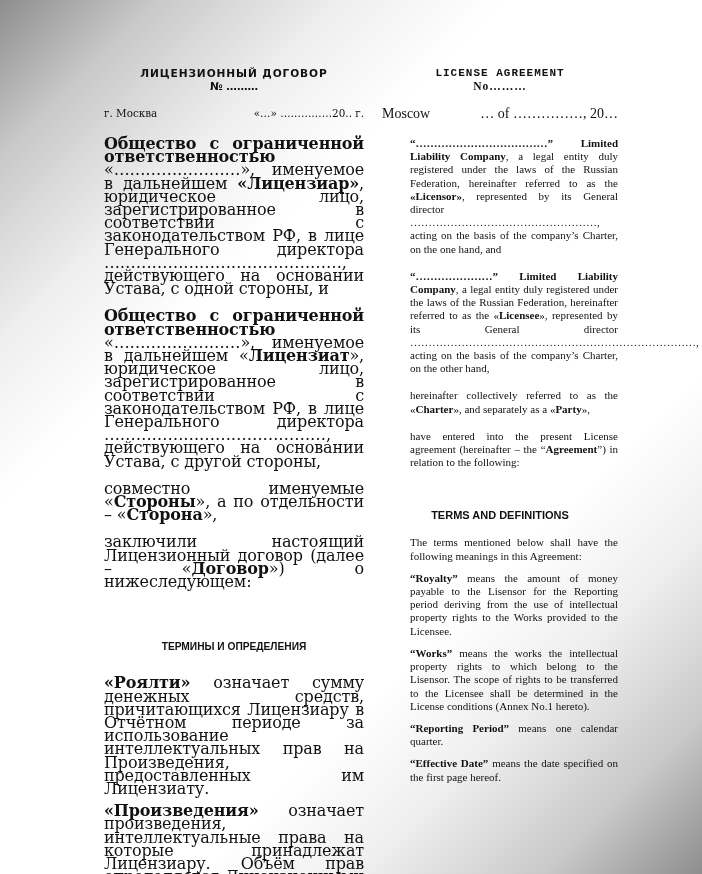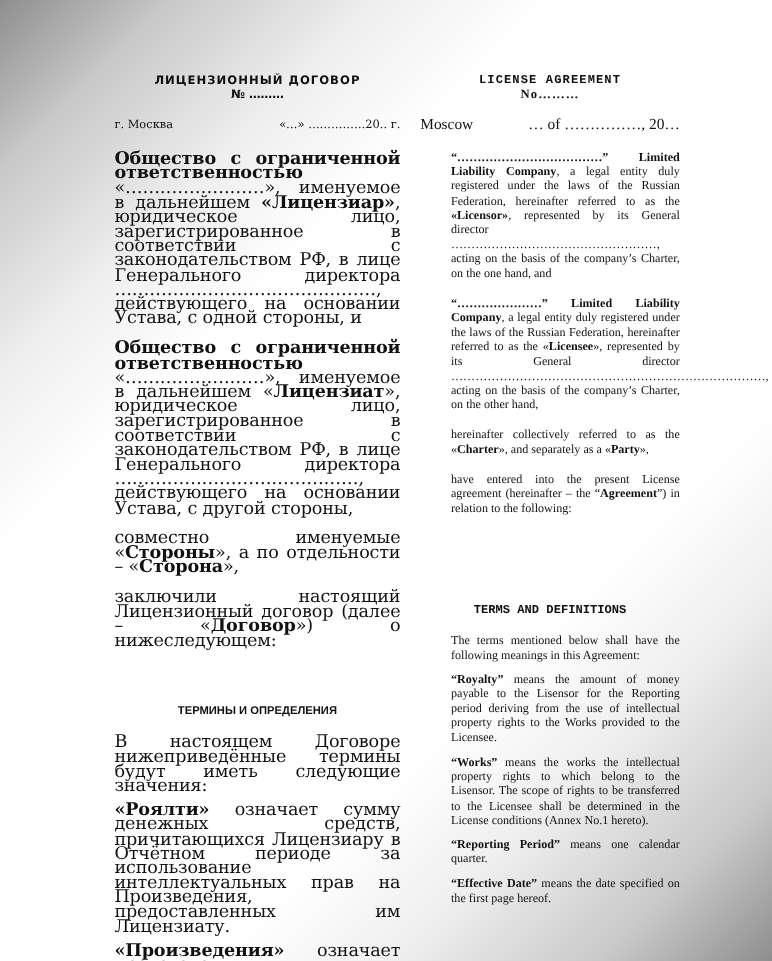--- a/index.html
+++ b/index.html
@@ -76,21 +76,21 @@
     .en .place-row { font-family: "Liberation Serif", serif; font-size: 14px; }
 
     .section-title {
       font-family: Liberation Sans, sans-serif;
       font-weight: bold;
       font-size: 10.2px;
       text-align: center;
       margin: 0;
       line-height: 13px;
     }
-    .en .section-title { font-family: Liberation Mono, monospace; font-size: 11px; margin-top: 40px; }
+    .en .section-title { font-family: Liberation Sans, sans-serif; font-size: 11px; }
 
     b { font-weight: bold; }
 
     .gap-party { height: 17px; }
     .gap-m { height: 14px; }
     .gap-l { height: 52px; }
     .gap-d { height: 9px; }
   </style>
 </head>
 <body>
@@ -116,21 +116,20 @@
 
       <div class="gap-m"></div>
       <p class="text"><span>совместно именуемые «</span><b>Стороны</b><span>», а по отдельности – «</span><b>Сторона</b><span>»,</span></p>
 
       <div class="gap-m"></div>
       <p class="text"><span>заключили настоящий Лицензионный договор (далее – «</span><b>Договор</b><span>») о нижеследующем:</span></p>
 
       <div class="gap-l"></div>
       <p class="section-title">ТЕРМИНЫ И ОПРЕДЕЛЕНИЯ</p>
       <div class="gap-m"></div>
-      <p class="text">В настоящем Договоре нижеприведённые термины будут иметь следующие значения:</p>
 
       <div class="gap-d"></div>
       <p class="text"><b>«Роялти»</b><span> означает сумму денежных средств, причитающихся Лицензиару в Отчётном периоде за использование интеллектуальных прав на Произведения, предоставленных им Лицензиату.</span></p>
       <div class="gap-d"></div>
       <p class="text"><b>«Произведения»</b><span> означает произведения, интеллектуальные права на которые принадлежат Лицензиару. Объём прав определяется Лицензионными условиями (Приложение №1 к настоящему Договору).</span></p>
       <div class="gap-d"></div>
       <div class="gap-d"></div>
       <p class="text"><b>«Дата вступления в силу</b><span>» означает дату, указанную на первой странице настоящего Договора.</span></p>
     </div>
 

